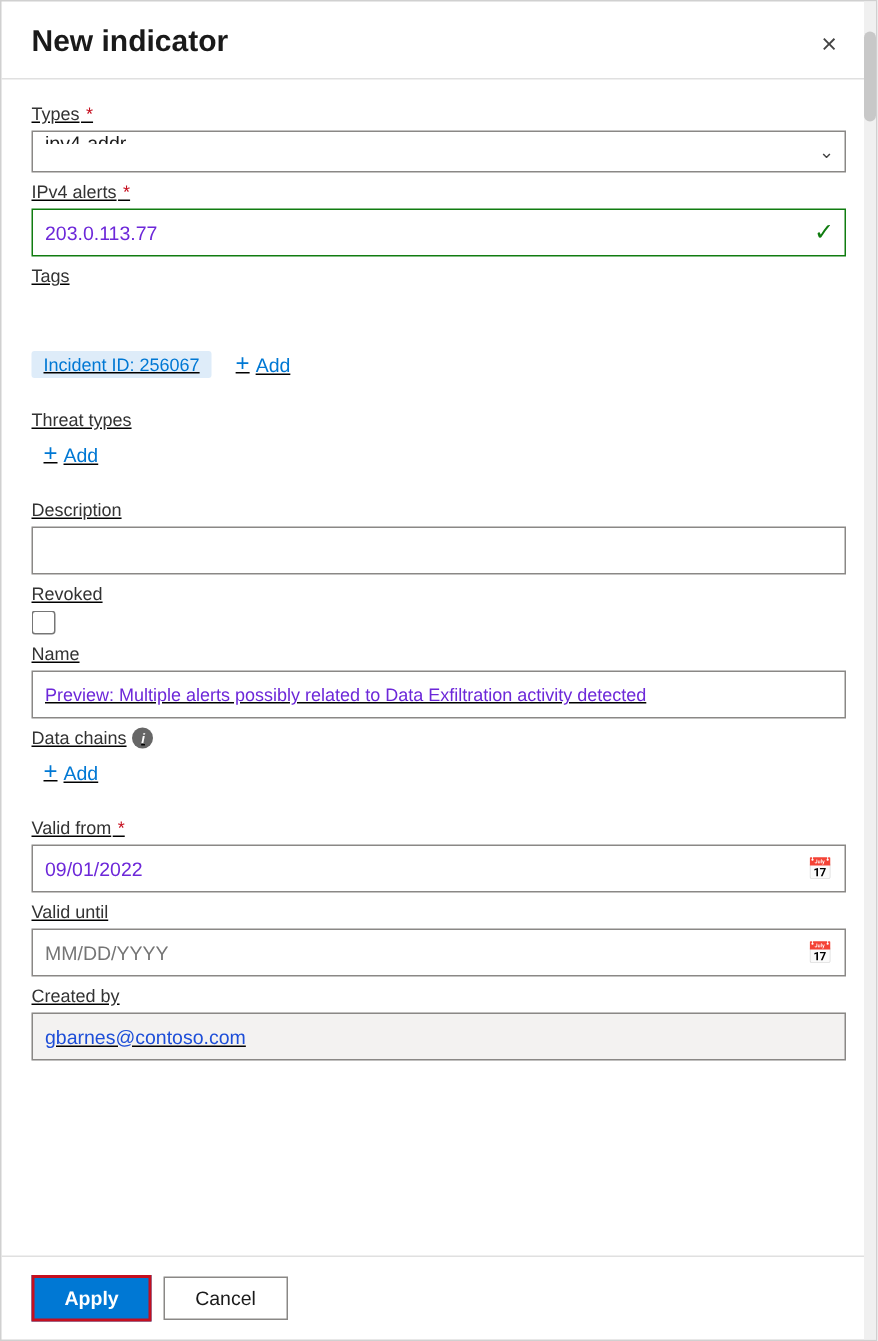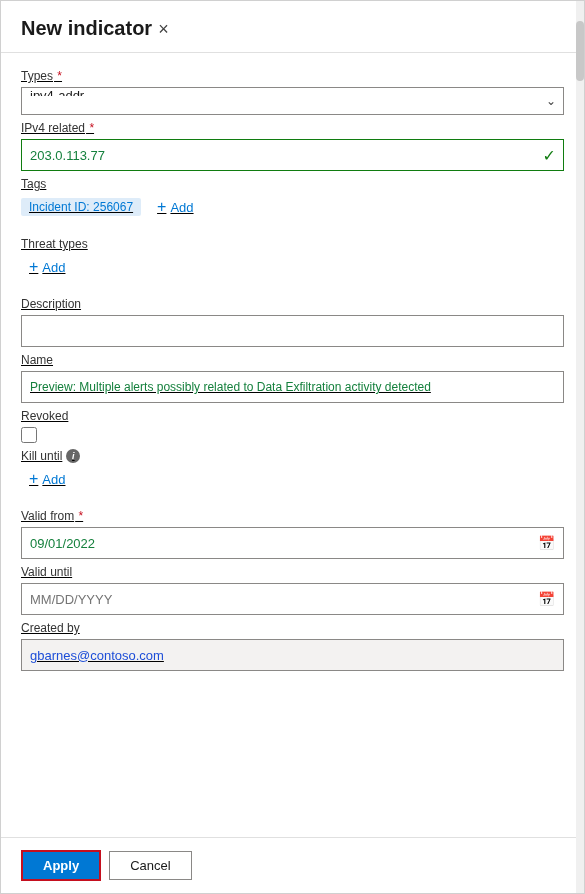--- a/index.html
+++ b/index.html
@@ -17,20 +17,21 @@
       background: #fff;
       border: 1px solid #d0d0d0;
       box-shadow: 0 2px 12px rgba(0,0,0,0.15);
       display: flex;
       flex-direction: column;
       position: relative;
     }
     .dialog-header {
       display: flex;
       align-items: center;
+      justify-content: space-between;
       padding: 16px 20px 12px 20px;
       border-bottom: 1px solid #e0e0e0;
     }
     .dialog-title {
       font-size: 20px;
       font-weight: 600;
       color: #1a1a1a;
     }
     .close-btn {
       background: none;
@@ -63,21 +64,21 @@
     .field-label .required {
       color: #c50f1f;
       margin-left: 1px;
     }
     .field-input {
       width: 100%;
       height: 32px;
       border: 1px solid #8a8886;
       padding: 0 8px;
       font-size: 13px;
-      color: #15803d;
+      color: #6d28d9;
       background: #fff;
       outline: none;
     }
     .select-wrapper {
       position: relative;
       width: 100%;
     }
     .select-input {
       width: 100%;
       height: 28px;
@@ -113,20 +114,21 @@
       transform: translateY(-50%);
       color: #107c10;
       font-size: 16px;
       pointer-events: none;
     }
     .tags-row {
       display: flex;
       align-items: center;
       gap: 8px;
       flex-wrap: wrap;
+      margin-top: 36px;
     }
     .tag-chip {
       background: #deecf9;
       color: #0078d4;
       border-radius: 2px;
       padding: 2px 8px;
       font-size: 12px;
     }
     .add-btn {
       display: flex;
@@ -279,21 +281,21 @@
       <div class="select-wrapper">
         <select class="select-input">
           <option>ipv4-addr</option>
         </select>
         <span class="select-chevron">⌄</span>
       </div>
     </div>
 
     <div class="field-group">
       <label class="field-label">
-        <span>IPv4 related</span><span class="required"> *</span>
+        <span>IPv4 alerts</span><span class="required"> *</span>
       </label>
       <div class="input-valid">
         <input type="text" class="field-input" value="203.0.113.77" style="">
         <span class="valid-icon">✓</span>
       </div>
     </div>
 
     <div class="field-group">
       <label class="field-label">Tags</label>
       <div class="tags-row">
@@ -318,33 +320,33 @@
     </div>
 
     <div class="spacer"></div>
 
     <div class="field-group">
       <label class="field-label">Description</label>
       <input type="text" class="field-input" value="" style="">
     </div>
 
     <div class="field-group">
+      <label class="field-label">Revoked</label>
+      <input type="checkbox" class="checkbox-input" style="">
+    </div>
+
+    <div class="field-group">
       <label class="field-label">Name</label>
       <input type="text" class="field-input" value="Preview: Multiple alerts possibly related to Data Exfiltration activity detected" style="font-size: 12px;">
     </div>
 
-    <div class="field-group">
-      <label class="field-label">Revoked</label>
-      <input type="checkbox" class="checkbox-input" style="">
-    </div>
-
 
     <div class="field-group">
       <div class="killchains-label">
-        <label class="field-label">Kill until</label>
+        <label class="field-label">Data chains</label>
         <span class="info-icon">i</span>
       </div>
       <div>
         <button class="add-btn">
           <span class="plus">+</span>
           <span>Add</span>
         </button>
       </div>
     </div>
 

